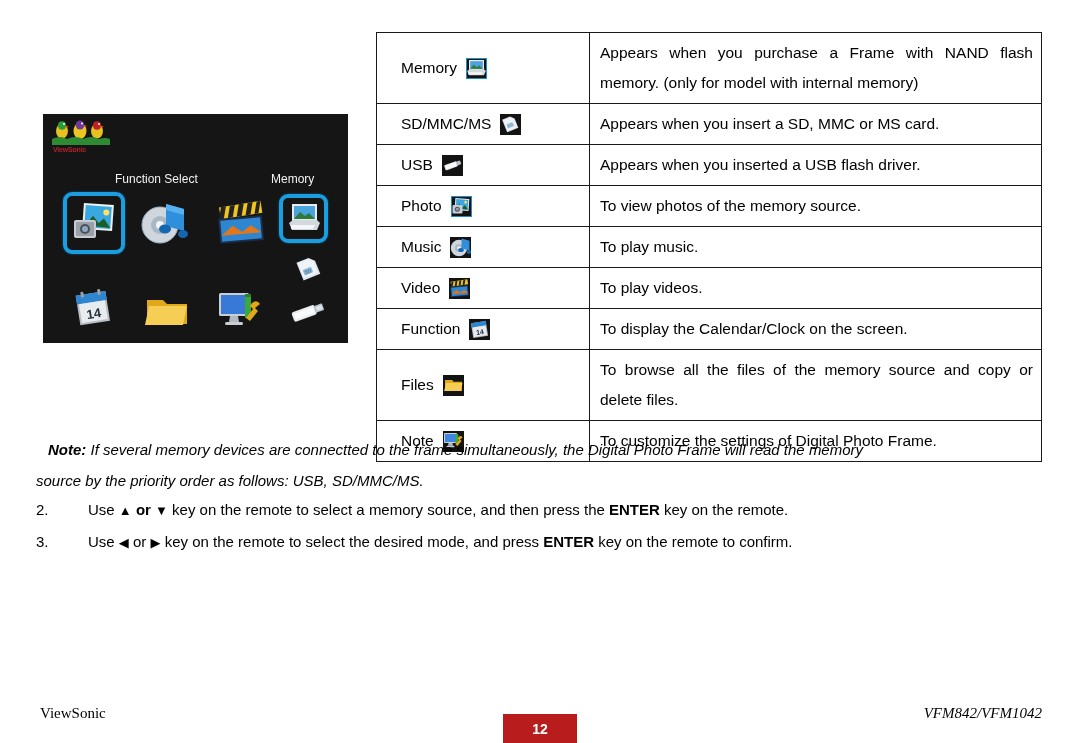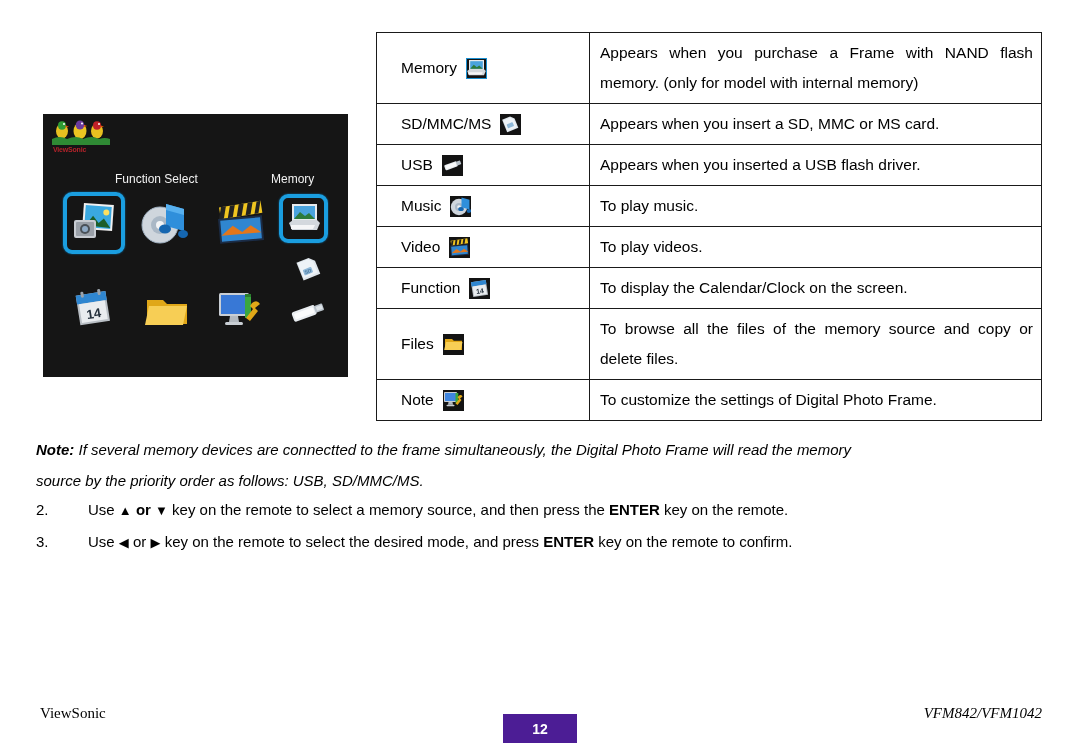--- a/index.html
+++ b/index.html
@@ -10,21 +10,21 @@
     font-family:"Liberation Sans", sans-serif;
     color:#000;
     position:relative;
     overflow:hidden;
   }
 
   
   #device-screenshot{
     position:absolute;
     left:43px; top:114px;
-    width:305px; height:263px;
+    width:305px; height:229px;
     background:#151515;
     overflow:hidden;
   }
   .vs-logo{
     position:absolute; left:9px; top:6px;
     width:58px; height:40px;
   }
   .vs-birds{ position:absolute; left:0; top:0; width:58px; height:27px; }
   .vs-word{
     position:absolute; left:1px; top:26px;
@@ -89,21 +89,21 @@
 
   
   #note-block{
     position:absolute;
     left:36px; top:434px;
     width:1008px;
     font-size:15px;
     font-style:italic;
     line-height:31px;
   }
-  #note-block b{ font-style:italic; }
+  #note-block b{ font-style:italic;margin-left:12px; }
   .note-l2{ display:block; }
 
   .step-row{
     position:absolute;
     left:36px;
     width:1010px;
     font-size:15px;
     line-height:20px;
     display:flex;
   }
@@ -122,21 +122,21 @@
   #footer-right{
     position:absolute; right:38px; top:705px;
     font-family:"Liberation Serif", serif;
     font-size:15px;
     font-style:italic;
   }
   #page-badge{
     position:absolute;
     left:503px; top:714px;
     width:74px; height:29px;
-    background:#4c1d95;
+    background:#b91c1c;
     color:#fff;
     font-size:14px; font-weight:bold;
     display:flex; align-items:center; justify-content:center;
   }
 </style>
 </head>
 <body>
 
 <div id="device-screenshot">
 
@@ -311,20 +311,41 @@
                 </g>
               </svg>
           </span>
         </div>
       </td>
       <td class="c-desc">
         <div class="desc-text single">Appears when you inserted a USB flash driver.</div>
       </td>
     </tr>
 
+    <tr>
+      <td class="c-name">
+        <div class="name-inner">
+          <span>Photo</span>
+          <span class="tbl-ico bordered">
+            <svg width="21" height="21" viewBox="0 0 21 21">
+                <rect x="4" y="2.5" width="14" height="12" fill="#e7eaed" transform="rotate(4 11 8)"></rect>
+                <rect x="5" y="3.5" width="12" height="10" fill="#3aa8e0" transform="rotate(4 11 8)"></rect>
+                <path d="M5 13 l3.5 -5 l3 3.5 l2.5 -2.5 l3.5 4 Z" fill="#1c5e2a" transform="rotate(4 11 8)"></path>
+                <circle cx="14.5" cy="6" r="1.4" fill="#ffe060" transform="rotate(4 11 8)"></circle>
+                <rect x="1.5" y="9" width="10" height="8.5" rx="1" fill="#c8ccd2"></rect>
+                <circle cx="6.3" cy="13.2" r="2.5" fill="#4a5158"></circle>
+                <circle cx="6.3" cy="13.2" r="1.4" fill="#8fa9c4"></circle>
+              </svg>
+          </span>
+        </div>
+      </td>
+      <td class="c-desc">
+        <div class="desc-text single">To view photos of the memory source.</div>
+      </td>
+    </tr>
 
     <tr>
       <td class="c-name">
         <div class="name-inner">
           <span>Music</span>
           <span class="tbl-ico">
             <svg width="21" height="21" viewBox="0 0 21 21">
                 <circle cx="9" cy="11" r="8.2" fill="#cfd6dd"></circle>
                 <circle cx="9" cy="11" r="4" fill="#aab8c6"></circle>
                 <circle cx="9" cy="11" r="1.8" fill="#f2f4f6"></circle>

